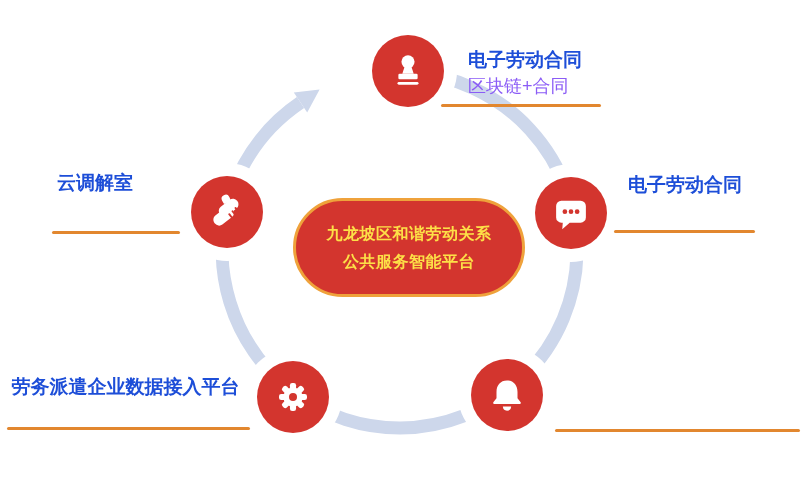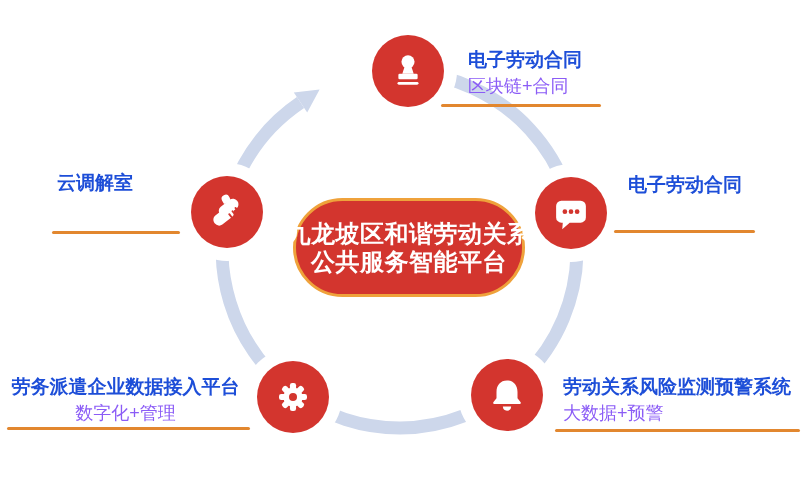--- a/index.html
+++ b/index.html
@@ -25,21 +25,21 @@
   .c-gear{left:257px;top:361px;}
   .c-hand{left:191px;top:176px;}
   
   .center-pill{
     position:absolute;left:293px;top:198px;width:232px;height:99px;
     box-sizing:border-box;background:#d3352e;border:3.5px solid #efa23b;
     border-radius:52px;z-index:2;
     display:flex;flex-direction:column;align-items:center;justify-content:center;
   }
   .center-pill .pline{
-    color:#ffffff;font-weight:bold;font-size:24px;line-height:28px;
+    color:#fde047;font-weight:bold;font-size:16px;line-height:28px;
     letter-spacing:0.5px;white-space:nowrap;
   }
   
   .label{position:absolute;z-index:3;}
   .label .title{
     font-size:19px;font-weight:bold;color:#1d4ed8;line-height:25px;white-space:nowrap;
   }
   .label .subtitle{
     font-size:18px;color:#8b5cf6;line-height:25px;margin-top:2px;white-space:nowrap;
   }
@@ -104,41 +104,36 @@
   <div class="rule rule-right"></div>
 
   <div class="node-circle c-bell">
     <svg viewBox="0 0 48 48">
       <g fill="#ffffff">
         <path d="M24 7.5 c-7.6 0 -12 5.6 -12 13 v7.2 l-3.4 4.4 a1.4 1.4 0 0 0 1.1 2.3 h28.6 a1.4 1.4 0 0 0 1.1 -2.3 L36 27.7 v-7.2 c0 -7.4 -4.4 -13 -12 -13 z"></path>
         <path d="M19.3 37.2 a4.7 4.7 0 0 0 9.4 0 z"></path>
       </g>
     </svg>
   </div>
-  <div class="label lbl-br">
-    <div class="title">劳动关系风险监测预警系统</div>
-    <div class="subtitle">大数据+预警</div>
-  </div>
   <div class="rule rule-br"></div>
 
   <div class="node-circle c-gear">
     <svg viewBox="0 0 48 48">
       <g fill="#ffffff">
         <rect x="20.5" y="8" width="7" height="32" rx="2.6"></rect>
         <rect x="20.5" y="8" width="7" height="32" rx="2.6" transform="rotate(45 24 24)"></rect>
         <rect x="20.5" y="8" width="7" height="32" rx="2.6" transform="rotate(90 24 24)"></rect>
         <rect x="20.5" y="8" width="7" height="32" rx="2.6" transform="rotate(135 24 24)"></rect>
         <circle cx="24" cy="24" r="11"></circle>
       </g>
       <circle cx="24" cy="24" r="4.6" fill="#d3352e"></circle>
     </svg>
   </div>
   <div class="label lbl-bl align-right">
     <div class="title">劳务派遣企业数据接入平台</div>
-    <div class="subtitle">数字化+管理</div>
   </div>
   <div class="rule rule-bl"></div>
 
   <div class="node-circle c-hand">
     <svg viewBox="0 0 48 48">
       <g transform="rotate(-38 24 24)">
         <g fill="#ffffff">
           <rect x="5" y="19" width="26" height="13" rx="6"></rect>
           <rect x="16" y="15" width="25" height="12.5" rx="6"></rect>
           <path d="M27.5 10.5 a4.6 4.6 0 0 1 9.2 1.6 l-1.3 4.8 -8.4 -2.2 z"></path>

